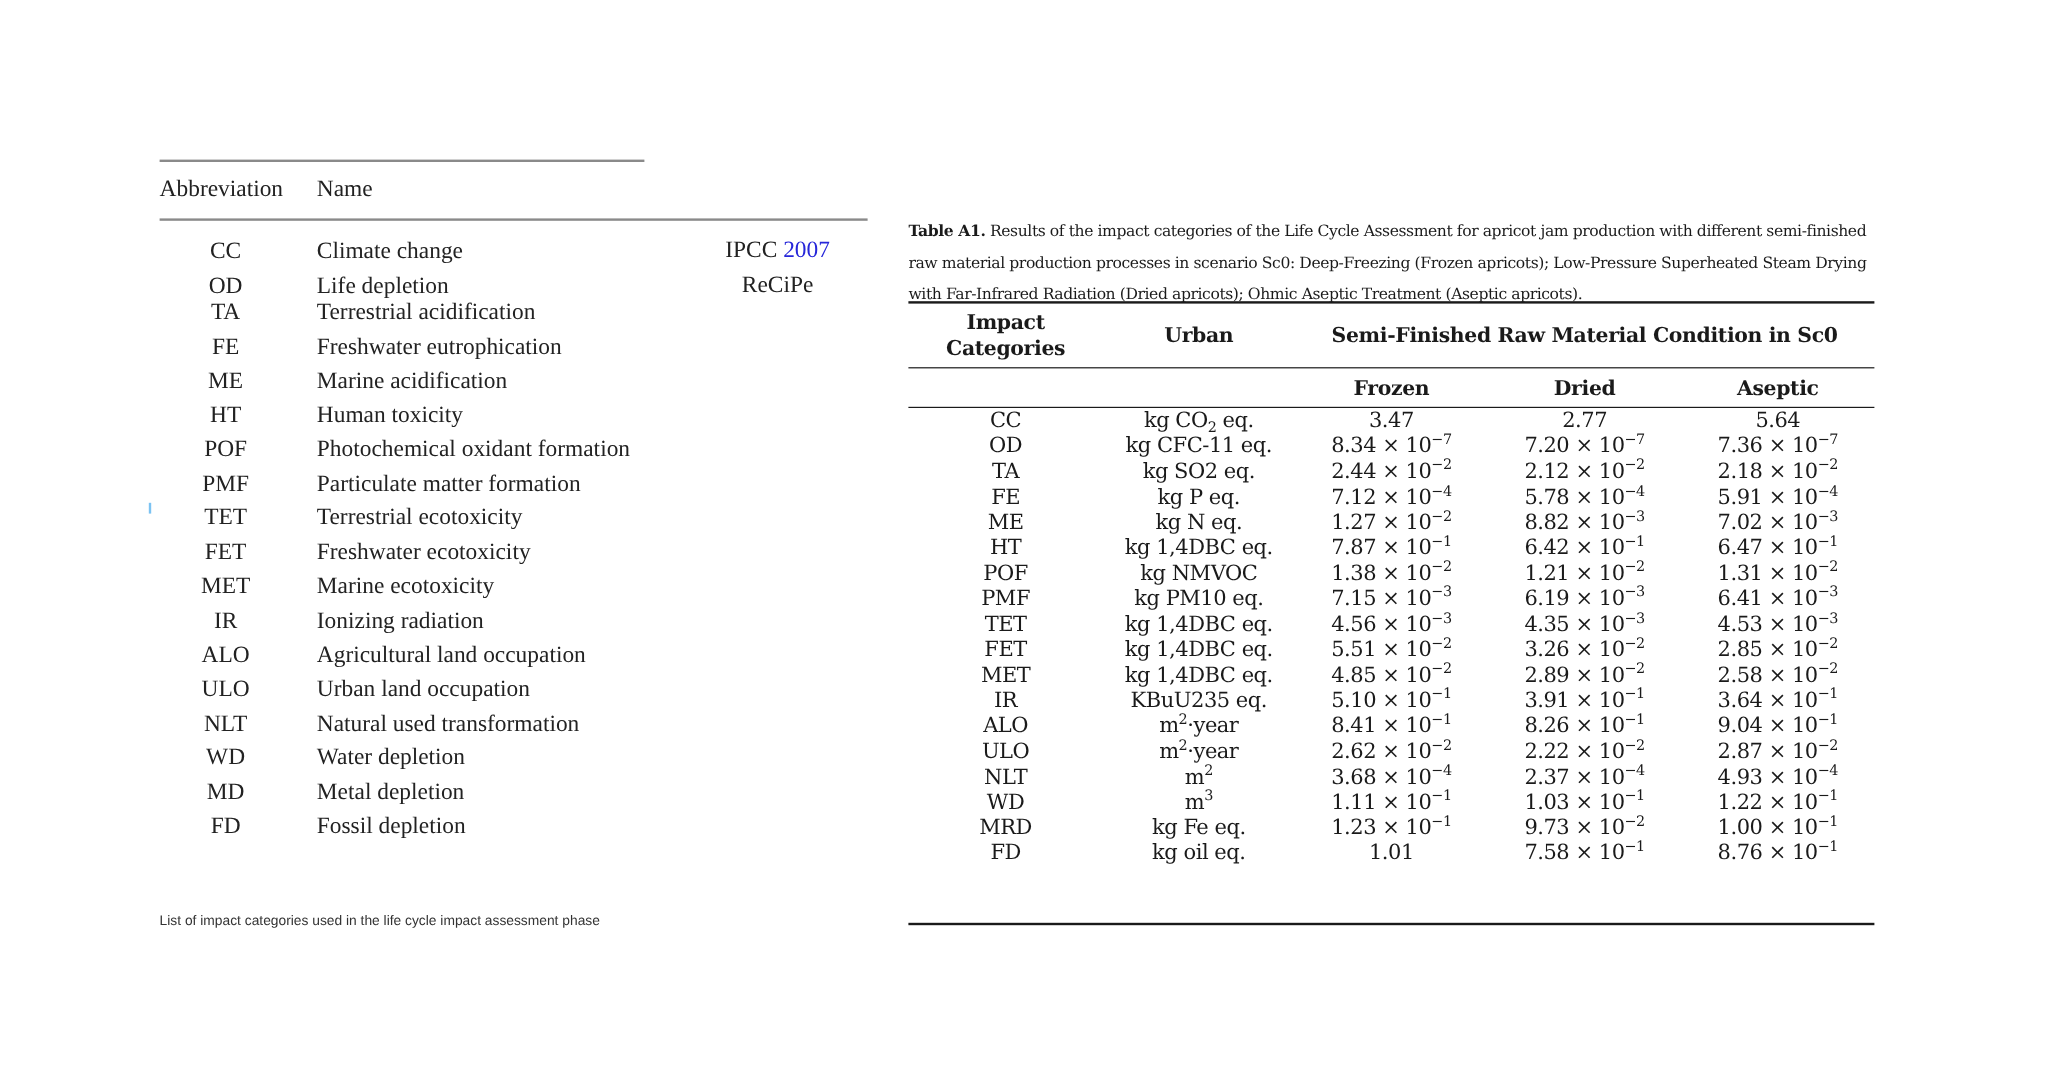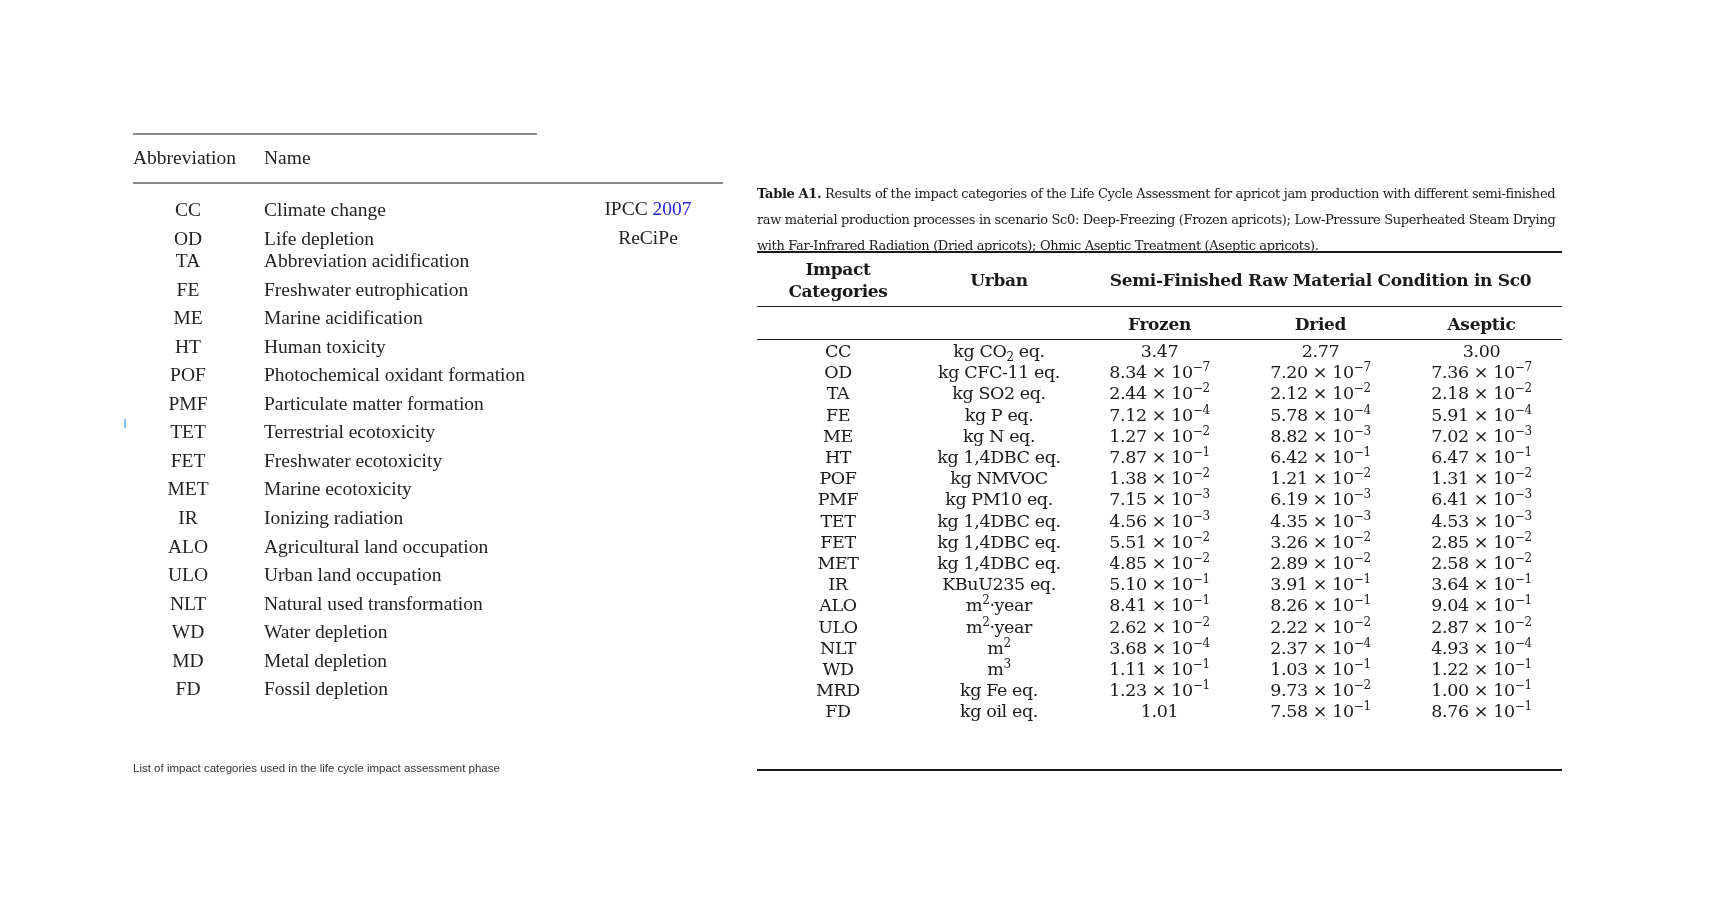--- a/index.html
+++ b/index.html
@@ -76,21 +76,21 @@
       <div class="row" style="top: 67px;">
         <span class="ab">CC</span>
         <span class="nm">Climate change</span>
       </div>
       <div class="row" style="top: 96px;">
         <span class="ab">OD</span>
         <span class="nm">Life depletion</span>
       </div>
       <div class="row" style="top: 118px;">
         <span class="ab">TA</span>
-        <span class="nm">Abbreviation acidification</span>
+        <span class="nm">Terrestrial acidification</span>
       </div>
       <div class="row" style="top: 147px;">
         <span class="ab">FE</span>
         <span class="nm">Freshwater eutrophication</span>
       </div>
       <div class="row" style="top: 175px;">
         <span class="ab">ME</span>
         <span class="nm">Marine acidification</span>
       </div>
       <div class="row" style="top: 204px;">
@@ -168,21 +168,21 @@
   <div class="th col dried">Dried</div>
   <div class="th col aseptic">Aseptic</div>
   <div class="rule r3"></div>
 
   <div id="right-rows">
       <div class="drow" style="top: 341px;">
         <span class="c-cat">CC</span>
         <span class="c-unit">kg CO<sub>2</sub> eq.</span>
         <span class="c-f">3.47</span>
         <span class="c-d">2.77</span>
-        <span class="c-a">3.00</span>
+        <span class="c-a">5.64</span>
       </div>
       <div class="drow" style="top: 362.2px;">
         <span class="c-cat">OD</span>
         <span class="c-unit">kg CFC-11 eq.</span>
         <span class="c-f">8.34 × 10<sup>−7</sup></span>
         <span class="c-d">7.20 × 10<sup>−7</sup></span>
         <span class="c-a">7.36 × 10<sup>−7</sup></span>
       </div>
       <div class="drow" style="top: 383.4px;">
         <span class="c-cat">TA</span>

